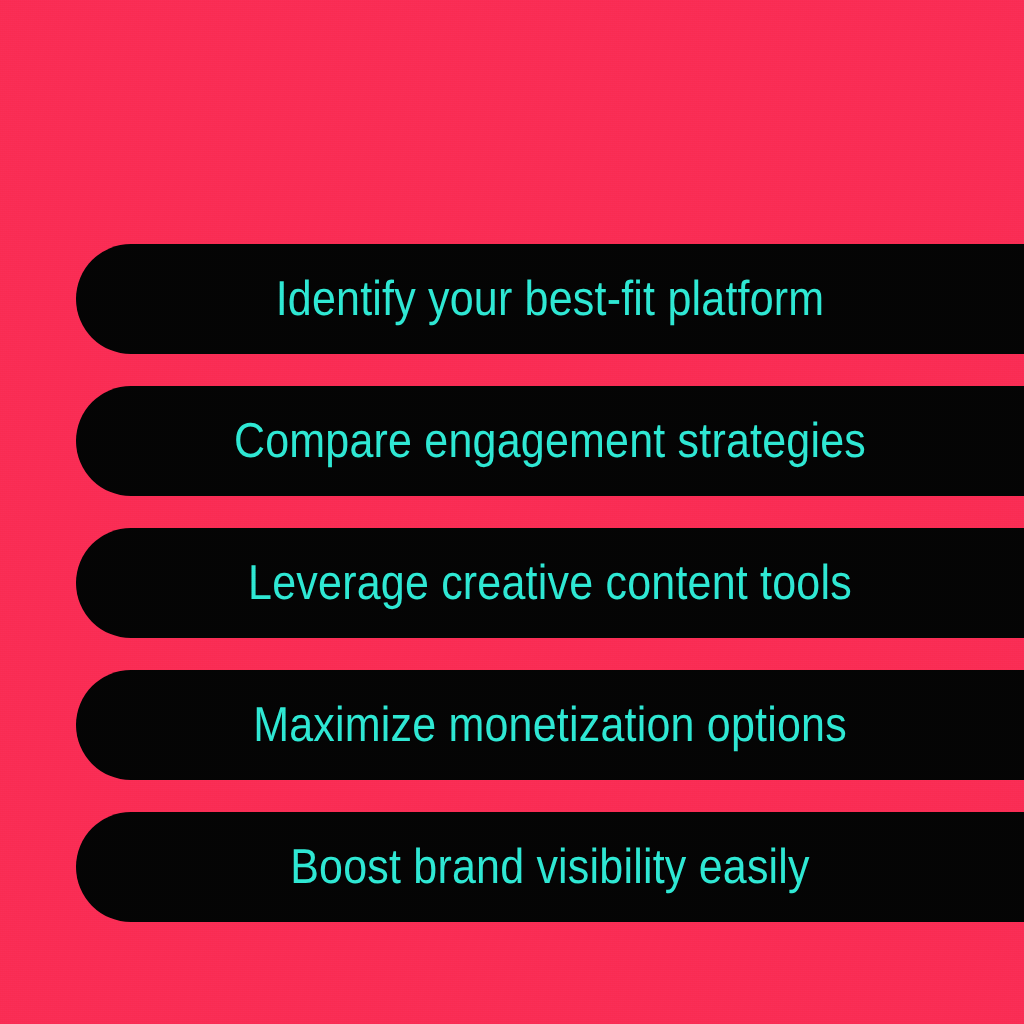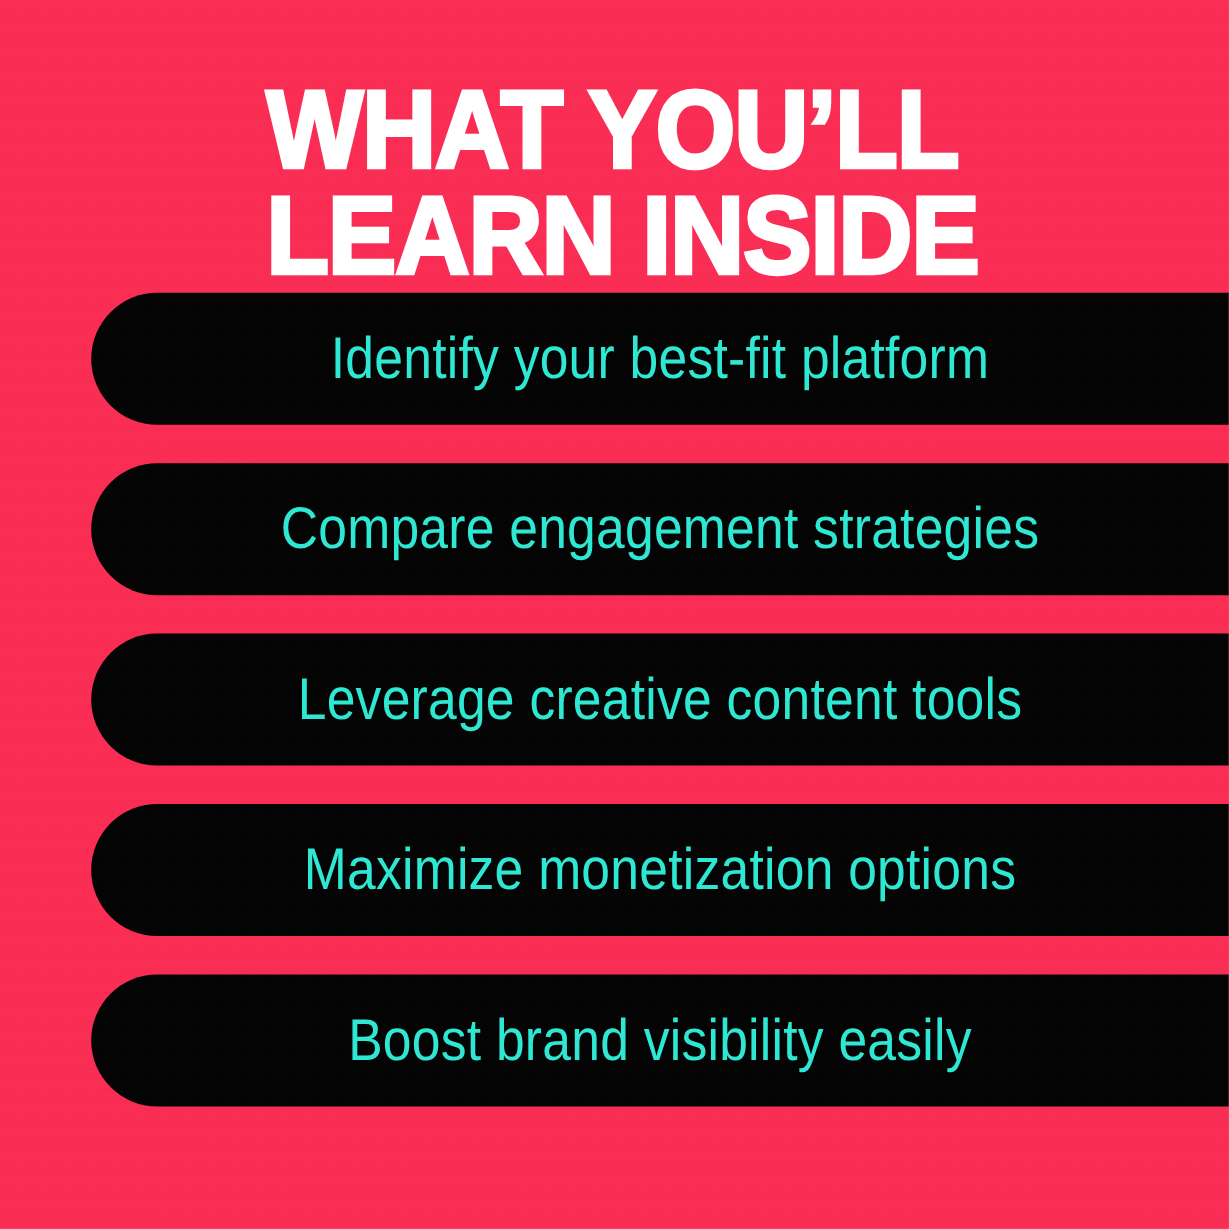--- a/index.html
+++ b/index.html
@@ -110,24 +110,20 @@
     transform: scaleY(1.14);
     transform-origin: center center;
     text-rendering: geometricPrecision;
   }
 </style>
 </head>
 <body>
 
 <div id="poster">
 
-  <div id="headline">
-    <span class="headline-line" id="headline-line-1">WHAT YOU’LL</span>
-    <span class="headline-line" id="headline-line-2">LEARN INSIDE</span>
-  </div>
 
   <div id="pill-list">
 
     <div class="pill-row">
       <span class="pill-label">Identify your best-fit platform</span>
     </div>
 
     <div class="pill-row">
       <span class="pill-label">Compare engagement strategies</span>
     </div>

